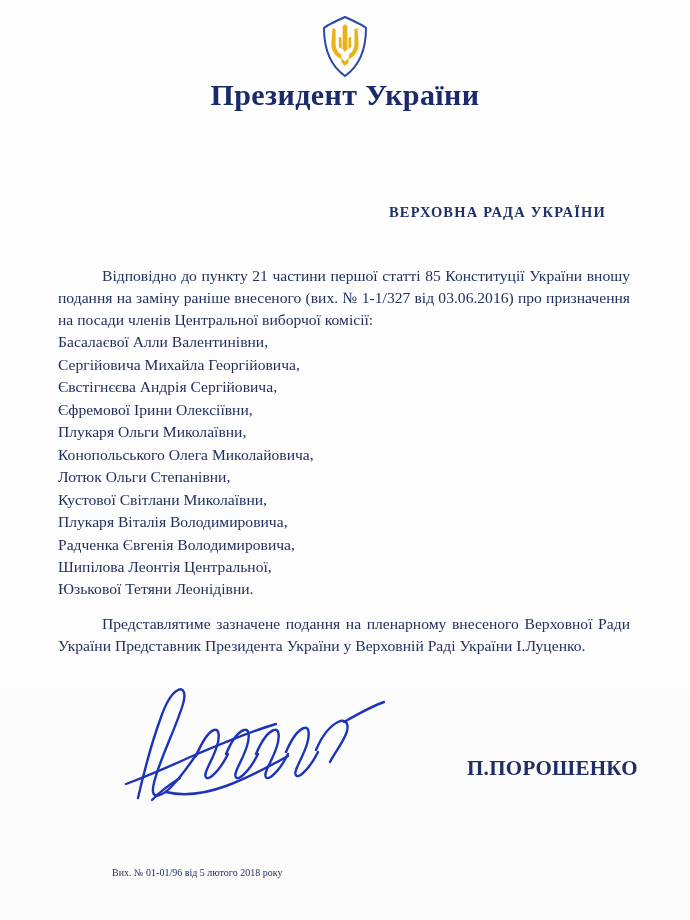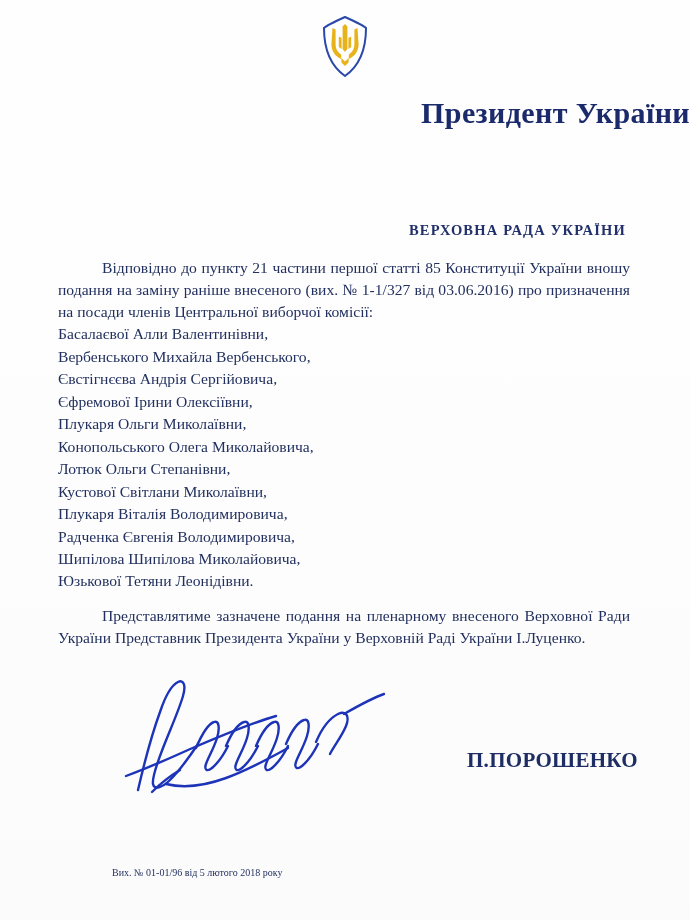--- a/index.html
+++ b/index.html
@@ -30,42 +30,41 @@
     justify-content: center;
     padding-top: 16px;
   }
   .emblem {
     width: 46px;
     height: 62px;
     display: block;
   }
   
   .doc-title {
-    text-align: right;
+    text-align: center;
     font-size: 30px;
     font-weight: bold;
     letter-spacing: 0.4px;
     color: #1b2a6b;
-    margin-top: 18px;
     font-family: "Liberation Serif", "DejaVu Serif", serif;
   }
   
   .addressee {
     margin-top: 92px;
     text-align: right;
-    padding-right: 64px;
+    padding-right: 84px;
     font-size: 14.5px;
     font-weight: bold;
     letter-spacing: 1.2px;
     color: #21306a;
     font-variant: small-caps;
   }
   
   .body-block {
-    margin-top: 18px;
+    margin-top: 44px;
     padding-left: 58px;
     padding-right: 60px;
     font-size: 15.6px;
     line-height: 1.42;
     color: #22305f;
   }
   .para {
     text-align: justify;
     text-indent: 44px;
     margin: 0 0 2px 0;
@@ -142,30 +141,30 @@
 
   <div class="doc-title">Президент України</div>
 
   <div class="addressee">ВЕРХОВНА РАДА УКРАЇНИ</div>
 
   <div class="body-block">
     <p class="para tight">Відповідно до пункту 21 частини першої статті 85 Конституції України вношу подання на заміну раніше внесеного (вих. № 1-1/327 від 03.06.2016) про призначення на посади членів Центральної виборчої комісії:</p>
 
     <ul class="name-list">
       <li>Басалаєвої Алли Валентинівни,</li>
-      <li>Вербенського Михайла Вербенського,</li>
+      <li>Сергійовича Михайла Георгійовича,</li>
       <li>Євстігнєєва Андрія Сергійовича,</li>
       <li>Єфремової Ірини Олексіївни,</li>
       <li>Плукаря Ольги Миколаївни,</li>
       <li>Конопольського Олега Миколайовича,</li>
       <li>Лотюк Ольги Степанівни,</li>
       <li>Кустової Світлани Миколаївни,</li>
       <li>Плукаря Віталія Володимировича,</li>
       <li>Радченка Євгенія Володимировича,</li>
-      <li>Шипілова Шипілова Миколайовича,</li>
+      <li>Шипілова Леонтія Центральної,</li>
       <li>Юзькової Тетяни Леонідівни.</li>
     </ul>
 
     <p class="closing">Представлятиме зазначене подання на пленарному внесеного Верховної Ради України Представник Президента України у Верховній Раді України І.Луценко.</p>
   </div>
 
   <div class="signature-zone">
     <svg class="signature-svg" viewBox="0 0 320 130" aria-hidden="true">
       <g fill="none" stroke="#1d34b8" stroke-width="2.4" stroke-linecap="round" stroke-linejoin="round">
         <path d="M30 118 C36 92 44 62 52 40 C56 28 62 14 70 10 C76 7 78 14 75 24 C71 38 62 58 55 76 C48 94 44 106 45 112 C46 118 54 116 62 108 C72 98 82 84 90 72"></path>

